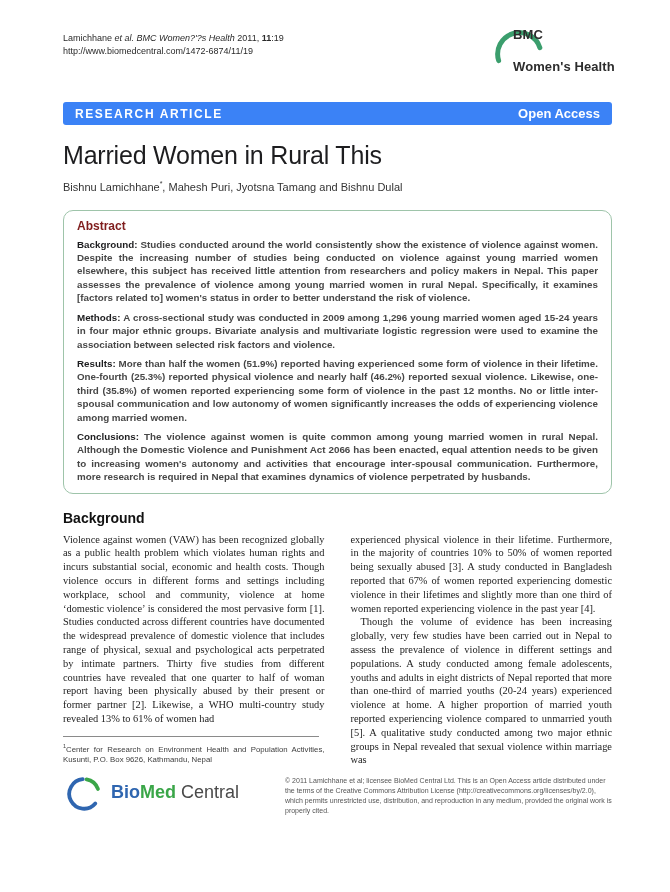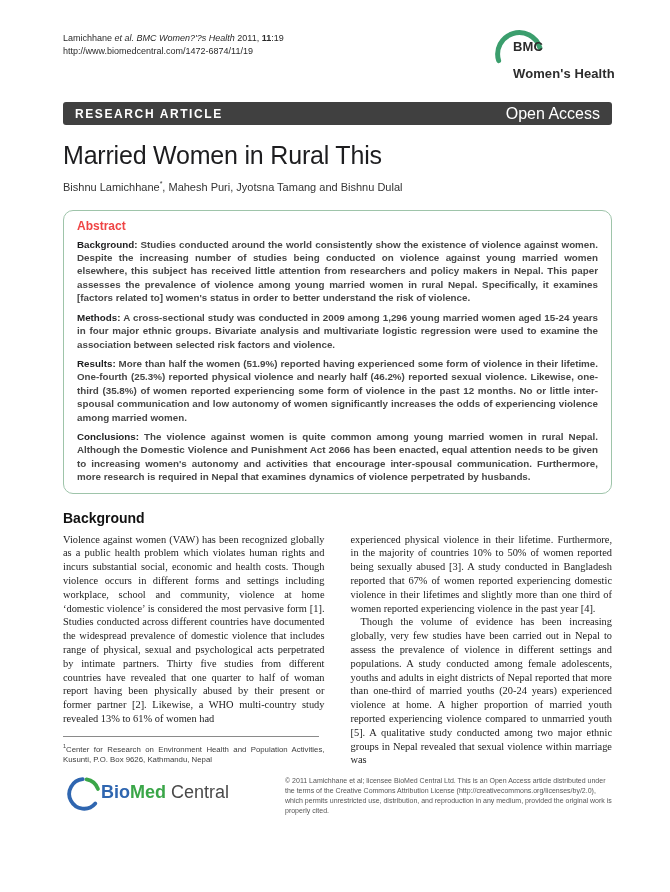--- a/index.html
+++ b/index.html
@@ -11,58 +11,58 @@
     padding:30px 58px 0 63px;
   }
   
   .hdr { display:flex; justify-content:space-between; align-items:flex-start; height:56px; }
   .cite { font-size:9px; line-height:13px; color:#2a2a2a; padding-top:2px; }
   .cite .it { font-style:italic; }
   .cite .b  { font-weight:bold; }
   .cite .url { display:block; }
   .bmclogo { position:relative; width:120px; height:56px; margin-top:-4px; }
   .bmclogo svg { position:absolute; left:0; top:0; }
-  .bmclogo .l1 { position:absolute; left:21px; top:13px; font-size:13px; font-weight:bold; color:#2c2c2c; letter-spacing:0.2px; }
-  .bmclogo .l2 { position:absolute; left:21px; top:40px; font-size:13px; font-weight:bold; color:#2c2c2c; white-space:nowrap; letter-spacing:0.1px; }
+  .bmclogo .l1 { position:absolute; left:21px; top:1px; font-size:13px; font-weight:bold; color:#2c2c2c; letter-spacing:0.2px; }
+  .bmclogo .l2 { position:absolute; left:21px; top:33px; font-size:13px; font-weight:bold; color:#2c2c2c; white-space:nowrap; letter-spacing:0.1px; }
   
   .banner {
-    margin-top:16px; height:23px; background:#404040; border-radius:3px;
+    margin-top:16px; height:23px; background:#3b82f6; border-radius:3px;
     display:flex; align-items:center; justify-content:space-between; padding:0 12px;
     color:#ffffff;
   }
   .banner .ra { font-size:12px; font-weight:bold; letter-spacing:1.6px; }
-  .banner .oa { font-size:16px; font-weight:normal; }
+  .banner .oa { font-size:13px; font-weight:bold; }
   
   .title { margin-top:15px; font-size:25px; line-height:31px; color:#1d1d1f; font-weight:normal; letter-spacing:-0.2px; }
   .authors { margin-top:9px; font-size:11px; color:#333; }
   .authors sup { font-size:7px; }
   
   .abs {
     margin-top:17px; border:1.5px solid #9ec4aa; border-radius:10px;
     padding:8px 13px 9px 13px; color:#474747;
   }
-  .abs h2 { font-size:12px; color:#ef4444; margin-bottom:5px; font-weight:bold; }
+  .abs h2 { font-size:12px; color:#7f1d1d; margin-bottom:5px; font-weight:bold; }
   .abs p { font-size:9.8px; line-height:13.4px; text-align:justify; margin-bottom:6px;font-weight:bold; }
   .abs p:last-child { margin-bottom:0; }
   .abs b { color:#1d1d1f; }
   
   .bg-head { margin-top:16px; font-size:14px; font-weight:bold; color:#111; margin-bottom:7px; }
   .cols { display:flex; gap:26px; }
   .col { flex:1; font-family:"Liberation Serif", serif; font-size:10.4px; line-height:13.8px; text-align:justify; color:#1b1b1b; }
   .col p.cont { text-indent:0; }
   .col p.ind  { text-indent:10px; }
   
   .footnote { margin-top:10px; font-family:"Liberation Sans", sans-serif; font-size:7.8px; line-height:11px; color:#3d3d3d; }
   .footnote .rule { border-top:1px solid #8a8a8a; width:98%; margin-bottom:4px; }
   .footnote sup { font-size:5.5px; }
   
   .footer { display:flex; margin-top:6px; align-items:flex-start; }
   .bmcfoot { position:relative; width:222px; height:44px; flex:none; }
   .bmcfoot svg { position:absolute; left:2px; top:2px; }
-  .bmcfoot .wordmark { position:absolute; left:38px; top:9px; font-size:18px; white-space:nowrap; }
+  .bmcfoot .wordmark { position:absolute; left:48px; top:9px; font-size:18px; white-space:nowrap; }
   .bmcfoot .bio { color:#2f66b0; font-weight:bold; }
   .bmcfoot .med { color:#3aa648; font-weight:bold; }
   .bmcfoot .central { color:#4a4a4a; }
   .copyright { font-size:7px; line-height:10px; color:#555; width:328px; padding-top:3px; }
 </style>
 </head>
 <body>
 
 <div class="page">
 

